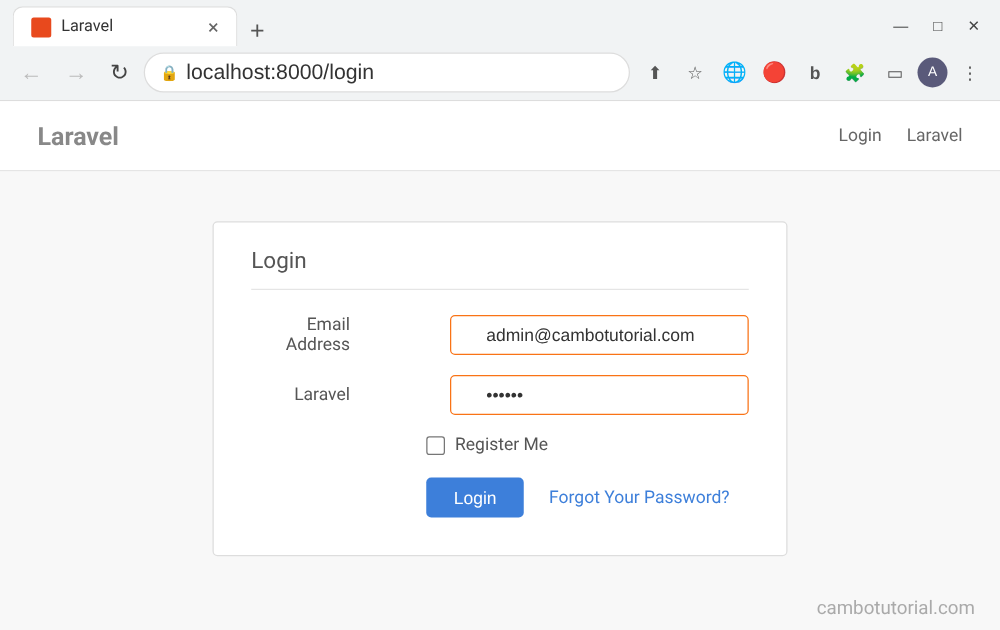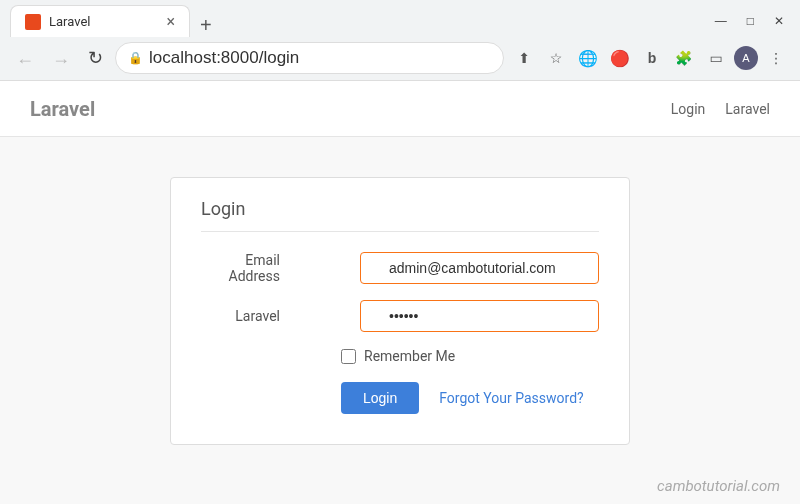--- a/index.html
+++ b/index.html
@@ -249,21 +249,20 @@
       border: none;
       text-align: center;
     }
 
     .watermark {
       position: absolute;
       bottom: 10px;
       right: 20px;
       color: #aaa;
       font-size: 15px;
-      font-style: italic;
     }
   </style>
 </head>
 <body>
 
 <div class="browser-chrome">
 
   <div class="title-bar">
     <div class="tab-bar">
       <div class="tab">
@@ -321,21 +320,21 @@
         <input class="form-input" type="email" value="admin@cambotutorial.com" style="">
       </div>
 
       <div class="form-row">
         <label class="form-label">Laravel</label>
         <input class="form-input" type="password" value="123456" style="">
       </div>
 
       <div class="checkbox-row">
         <input type="checkbox" id="remember" style="">
-        <label class="checkbox-label" for="remember">Remember Me</label>
+        <label class="checkbox-label" for="remember">Register Me</label>
       </div>
 
       <div class="action-row">
         <button class="login-btn">Login</button>
         <a class="forgot-link">Forgot Your Password?</a>
       </div>
     </div>
   </div>
 
   <div class="watermark">cambotutorial.com</div>

